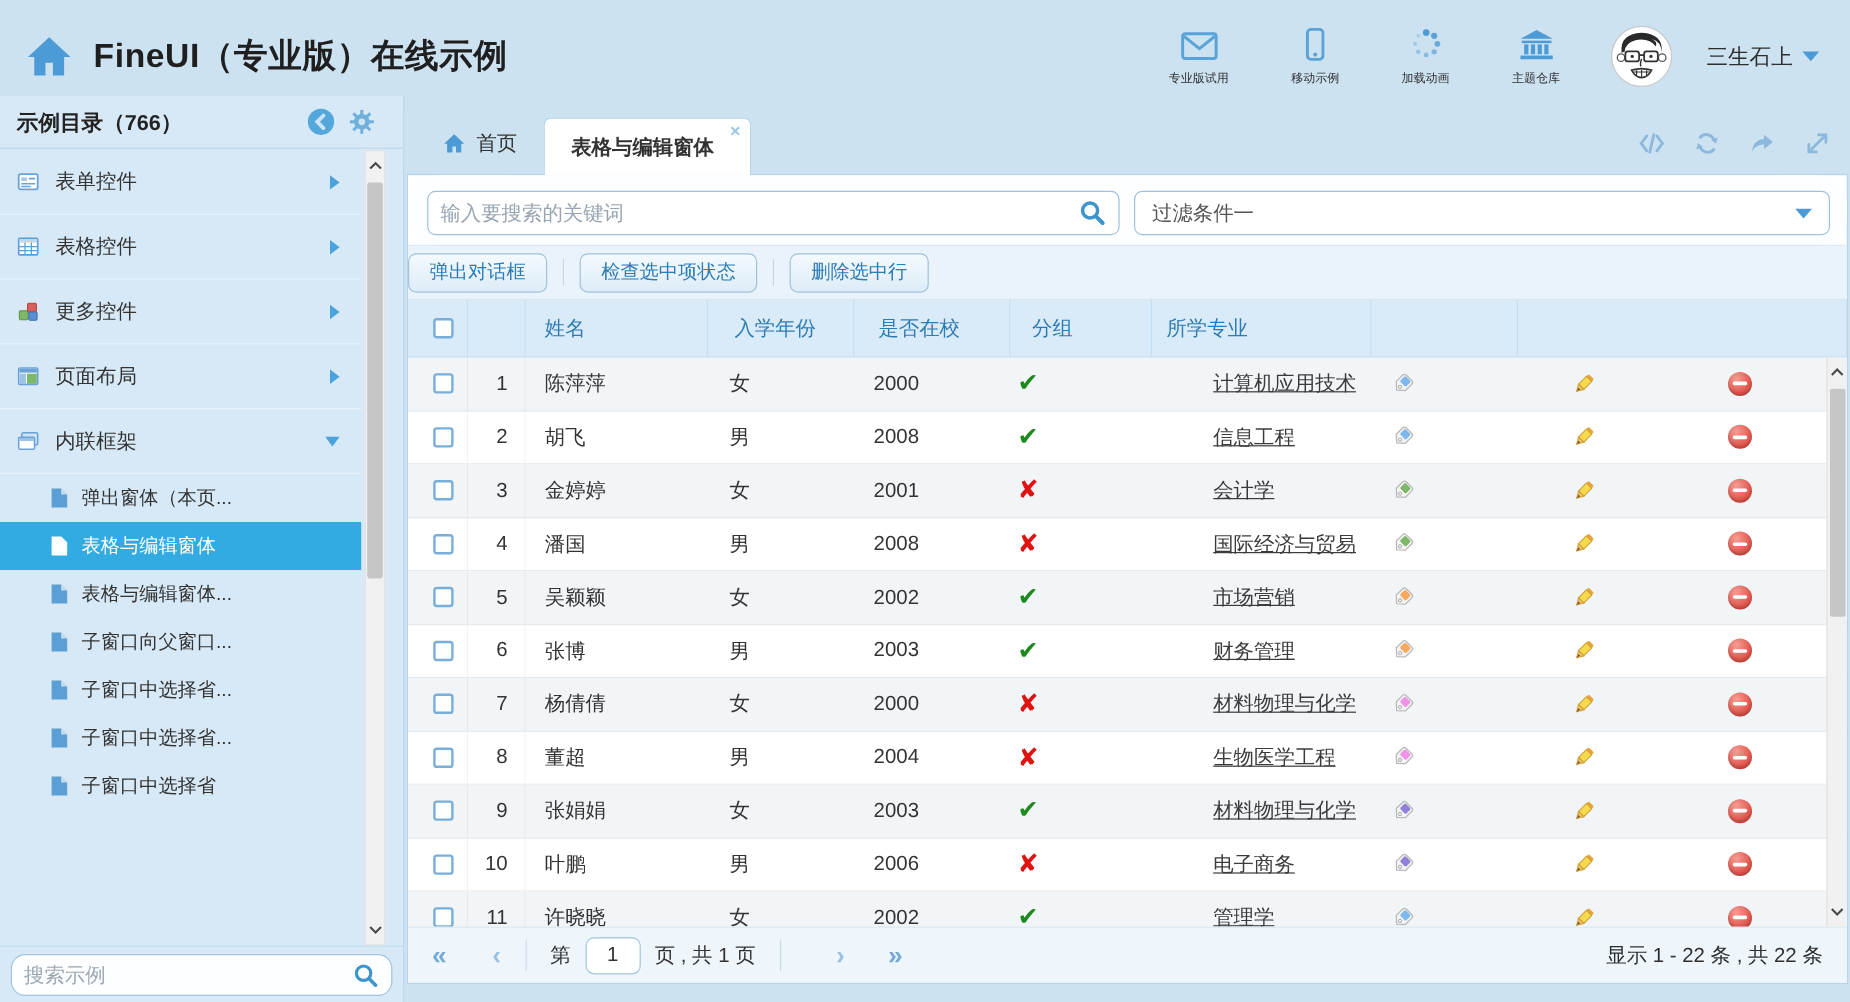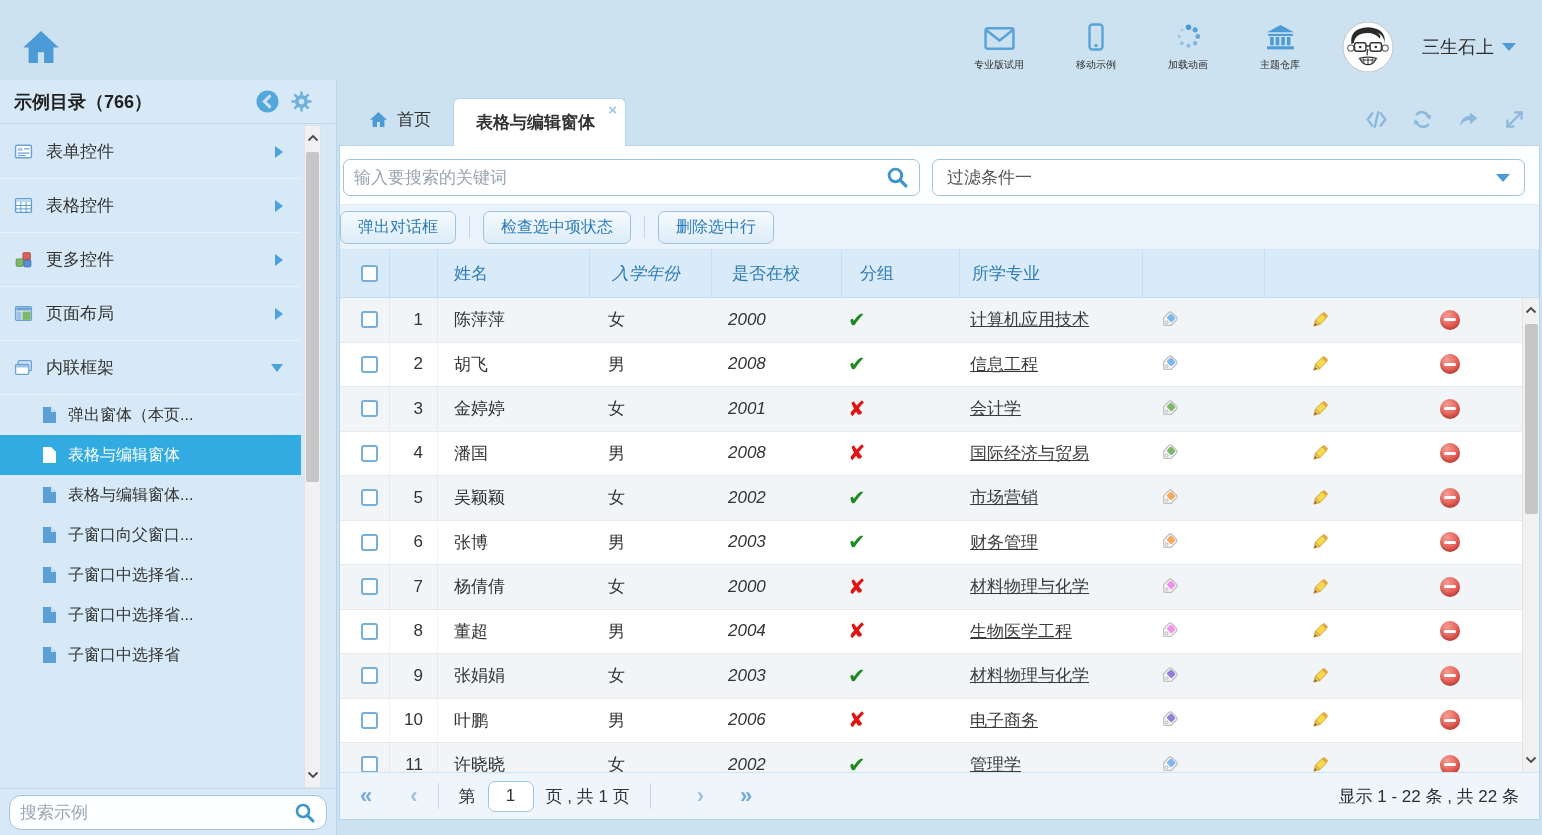--- a/index.html
+++ b/index.html
@@ -47,50 +47,50 @@
   
   .main { position:absolute; top:93px; left:337px; right:0; bottom:0; background:#cde2f1; }
   .tabstrip { height:52px; display:flex; align-items:flex-end; padding-left:10px; position:relative; }
   .tab { display:flex; align-items:center; gap:9px; height:52px; padding:0 22px; font-size:17px; color:#333; cursor:pointer; }
   .tab.active { background:#fff; border:1px solid #b6d4ea; border-bottom:none; border-radius:6px 6px 0 0; font-weight:bold; position:relative; z-index:3; margin-bottom:-1px; height:48px; padding-right:30px; }
   .tclose { position:absolute; top:3px; right:8px; font-size:15px; font-weight:bold; color:#9fc6e6; line-height:1; cursor:pointer; }
   .tabtools { position:absolute; right:16px; top:15px; display:flex; gap:23px; }
   .tabtools span { cursor:pointer; }
 
   .panel { position:absolute; top:52px; left:2px; right:2px; bottom:15px; background:#fff; border:1px solid #b6d4ea; display:flex; flex-direction:column; }
-  .filter-row { height:58px; display:flex; gap:12px; padding:13px 14px 8px 3px; background:#fdfeff;border-radius:25px; }
+  .filter-row { height:58px; display:flex; gap:12px; padding:13px 14px 8px 16px; background:#fdfeff;border-radius:25px; }
   .searchbox { width:577px; height:37px; background:#fff; border:1px solid #9fc2dd; border-radius:7px; display:flex; align-items:center; padding:0 10px; }
   .searchbox input { flex:1; border:none; outline:none; font-size:17px; color:#333; font-family:inherit; }
   .searchbox input::placeholder { color:#98a5b1; }
   .selbox { flex:1; height:37px; background:#fff; border:1px solid #9fc2dd; border-radius:7px; display:flex; align-items:center; padding:0 14px; font-size:17px; color:#555; cursor:pointer; }
   .scaret { margin-left:auto; width:0; height:0; border-left:7px solid transparent; border-right:7px solid transparent; border-top:8px solid #4d9bd6; }
 
   .toolbar { height:46px; background:#eaf3fb; border-top:1px solid #ddebf7; border-bottom:1px solid #d6e7f5; display:flex; align-items:center; gap:13px; }
   .toolbar button { height:33px; padding:0 17px; font-size:16px; color:#2e7cb5; background:linear-gradient(#f4fafd,#ddecf8); border:1px solid #9fc2dd; border-radius:7px; cursor:pointer; font-family:inherit; }
   .tsep { width:1px; height:22px; background:#c3d6e6; }
 
   .grid { flex:1; position:relative; overflow:hidden; }
   .thead { height:48px; display:flex; align-items:stretch; background:#d9ebf9; border-bottom:1px solid #c2ddf0; padding-left:10px; color:#2e7cb5; font-size:17px; }
   .th { display:flex; align-items:center; border-right:1px solid #c5dff2; }
   .trow { display:flex; align-items:center; height:44.5px; border-bottom:1px solid #e7eaed; padding-left:10px; font-size:17px; }
   .tbody .trow:nth-of-type(odd) { background:#f2f5f7; }
   .td { display:flex; align-items:center; }
   .c-check { width:40px; justify-content:center; }
   .c-num   { width:48px; justify-content:flex-end; padding-right:14px; }
   .c-name  { width:152px; padding-left:16px; }
   .c-gender{ width:116px; padding-left:18px; }
-  .c-year  { width:122px; padding-left:22px;font-style:italic; }
+  .c-year  { width:122px; padding-left:22px; }
   .c-enr   { width:130px; padding-left:20px; }
   .c-major { width:183px; padding-left:12px; }
   .c-group { width:118px; padding-left:18px; }
   .c-edit  { width:122px; justify-content:center; }
   .c-del   { flex:1; justify-content:center; padding-right:20px; }
   .trow .c-check, .trow .c-num { border-right:1px solid rgba(0,0,0,0.045); align-self:stretch; }
   .cb { width:17px; height:17px; background:#fdfeff; border:2px solid #78aed8; border-radius:3px; display:inline-block; cursor:pointer; }
-  .major-link { color:#3b3b3b; text-decoration:underline; cursor:pointer; }
+  .major-link { color:#3b3b3b; text-decoration:underline; cursor:pointer;margin-left:41px; }
   .status.enrolled-yes::before { content:"\2714"; color:#1e8a1e; font-size:21px; font-weight:bold; }
   .status.enrolled-no::before  { content:"\2718"; color:#e01212; font-size:21px; font-weight:bold; }
   .tagwrap { display:inline-flex; cursor:pointer; }
   .tag-blue .tag-fill   { fill:#7db9ef; }
   .tag-green .tag-fill  { fill:#7cb868; }
   .tag-orange .tag-fill { fill:#f8a95d; }
   .tag-pink .tag-fill   { fill:#ef93e8; }
   .tag-purple .tag-fill { fill:#9180d8; }
   .editwrap { display:inline-flex; cursor:pointer; }
   .del-icon { width:20px; height:20px; border-radius:50%; position:relative; display:inline-block; cursor:pointer;
@@ -110,20 +110,21 @@
 </style>
 </head>
 <body>
 
 <header class="hdr">
   <span class="hdr-logo">
     <svg viewBox="0 0 18 18" width="42" height="40">
         <path d="M9 1.8 L17 9.2 h-2.4 v7 h-4.2 v-4.8 H7.6 v4.8 H3.4 v-7 H1 Z" fill="#4d9bd6"></path>
       </svg>
   </span>
+  <h1 class="hdr-title">FineUI（专业版）在线示例</h1>
 
   <nav class="hdr-nav">
     <div class="nav-item">
       <span class="nav-ic">
         <svg viewBox="0 0 30 24" width="31" height="25">
             <rect x="1.5" y="2" width="27" height="20" rx="2" fill="none" stroke="#58a3d8" stroke-width="2.4"></rect>
             <path d="M2.5 4 L15 14 L27.5 4" fill="none" stroke="#58a3d8" stroke-width="2.4"></path>
           </svg>
       </span>
       <span class="nav-lb">专业版试用</span>

